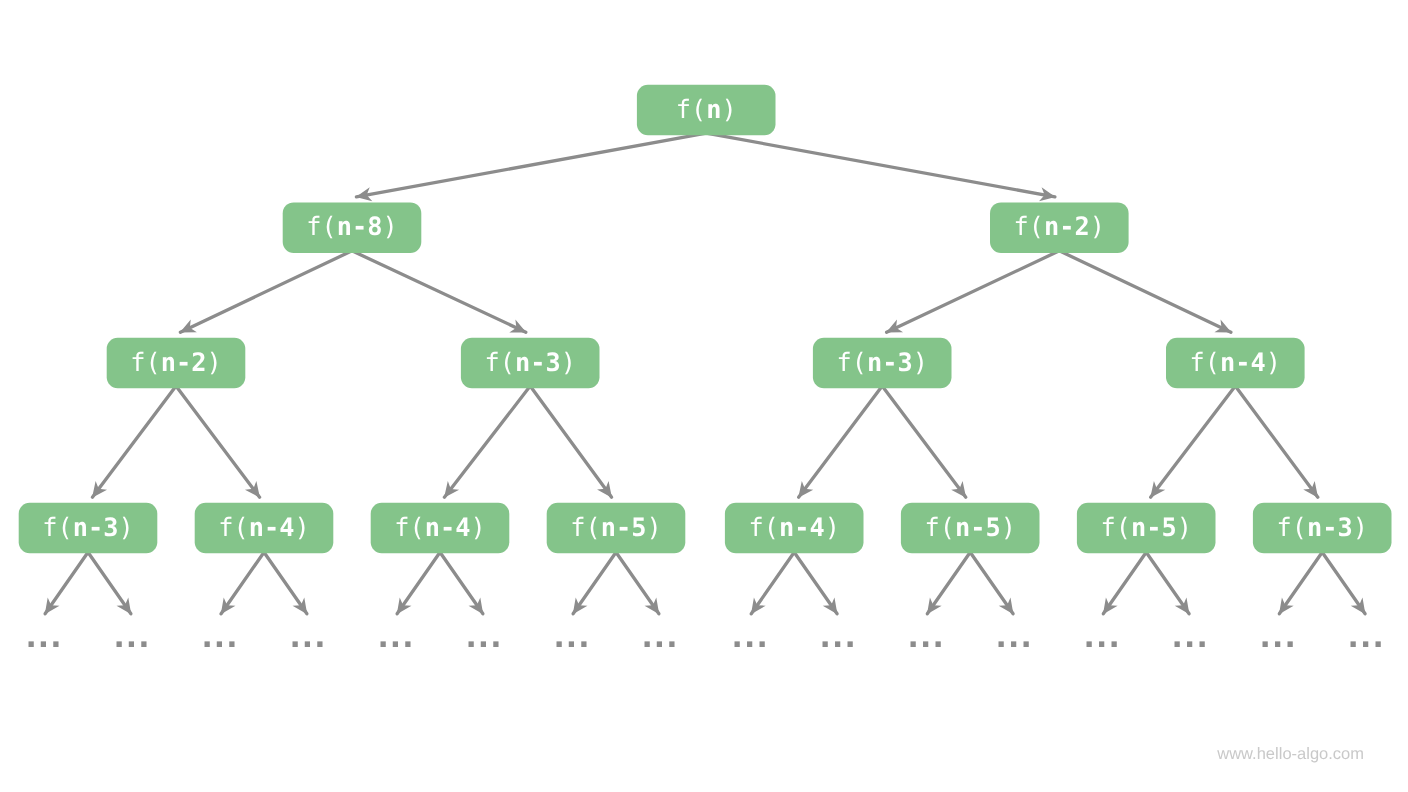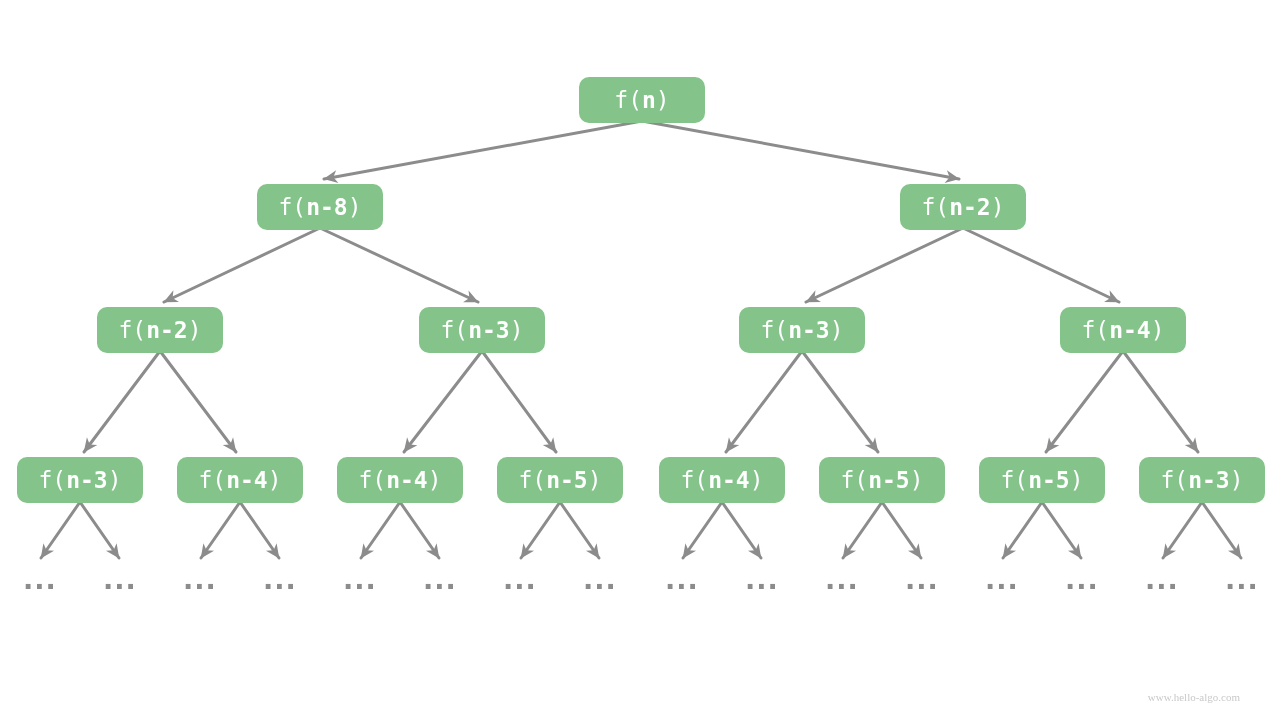--- a/index.html
+++ b/index.html
@@ -53,23 +53,23 @@
     font-weight: bold;
     font-size: 27px;
     letter-spacing: 1px;
     line-height: 1;
     color: var(--edge, #8c8c8c);
     z-index: 2;
   }
   .watermark {
     position: absolute;
     right: 40px;
-    top: 691px;
-    font-family: Liberation Serif, serif;
-    font-size: 11px;
+    top: 677px;
+    font-family: Liberation Sans, sans-serif;
+    font-size: 15px;
     color: var(--watermark, #c9c9c9);
     z-index: 2;
   }
 </style>
 </head>
 <body style="background: rgb(255, 255, 255);">
 
 <div class="canvas">
   <svg class="edges-layer" width="1280" height="720" viewBox="0 0 1280 720" xmlns="http://www.w3.org/2000/svg">
     <defs>

